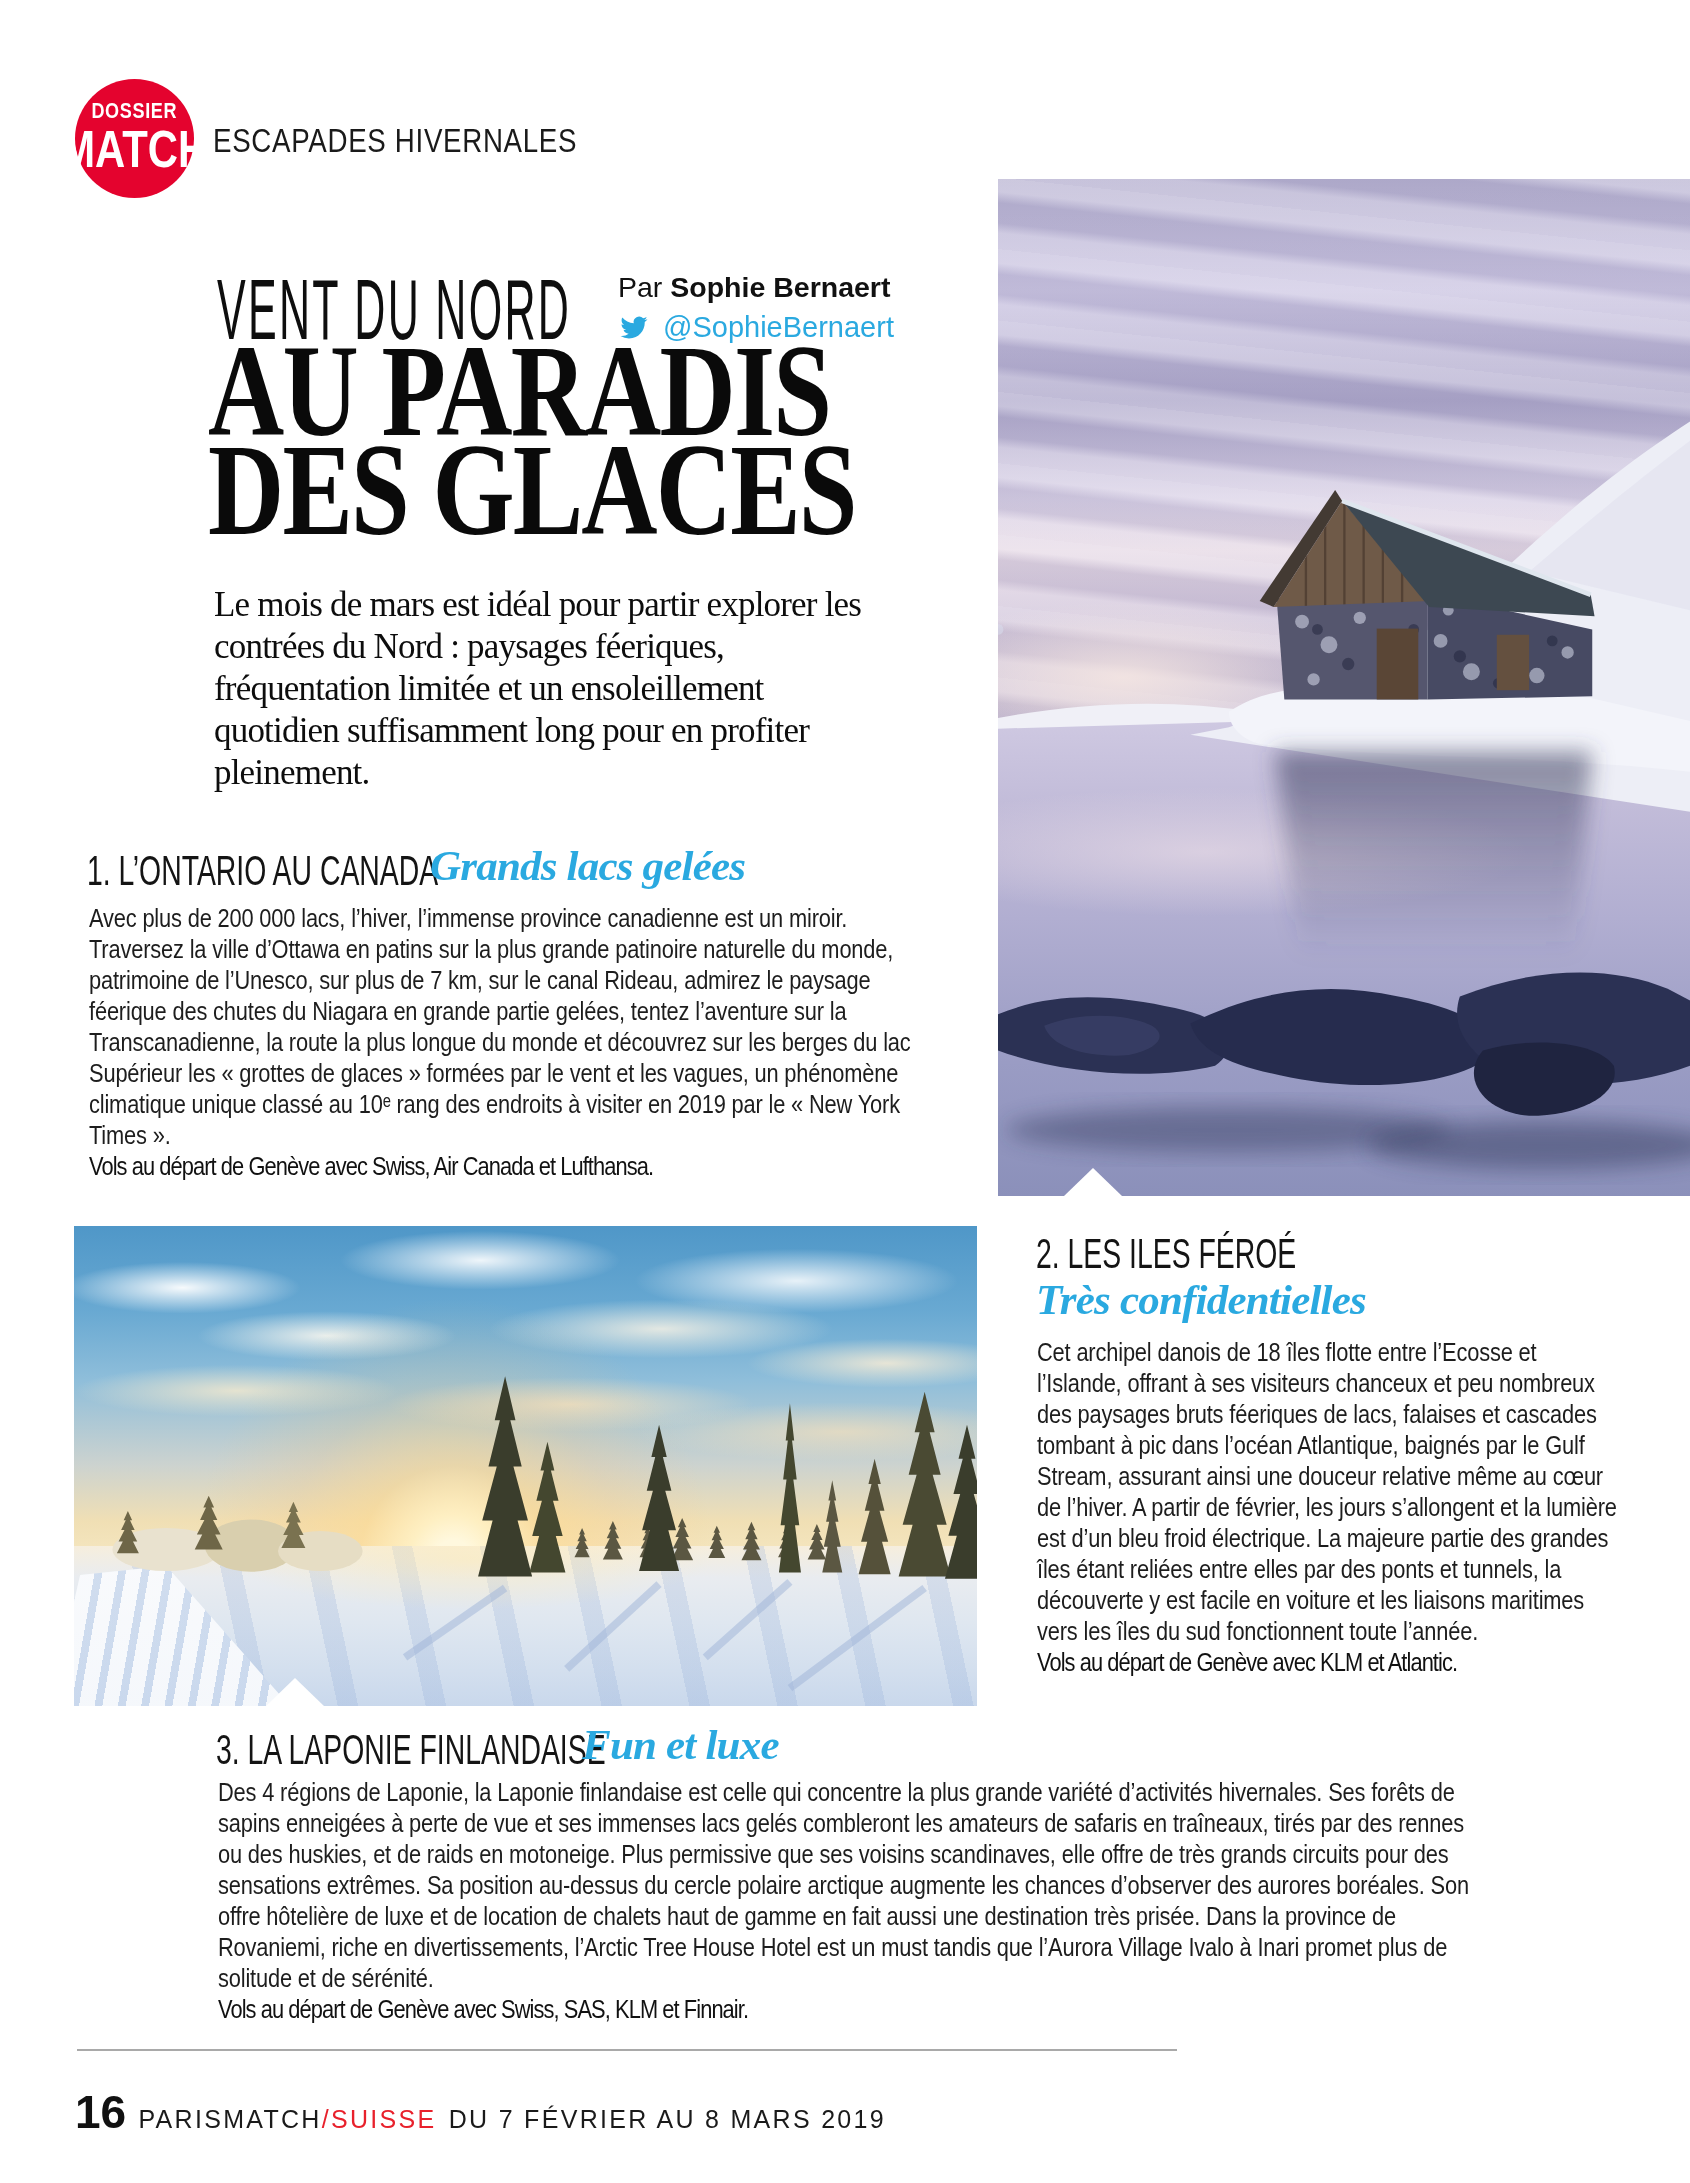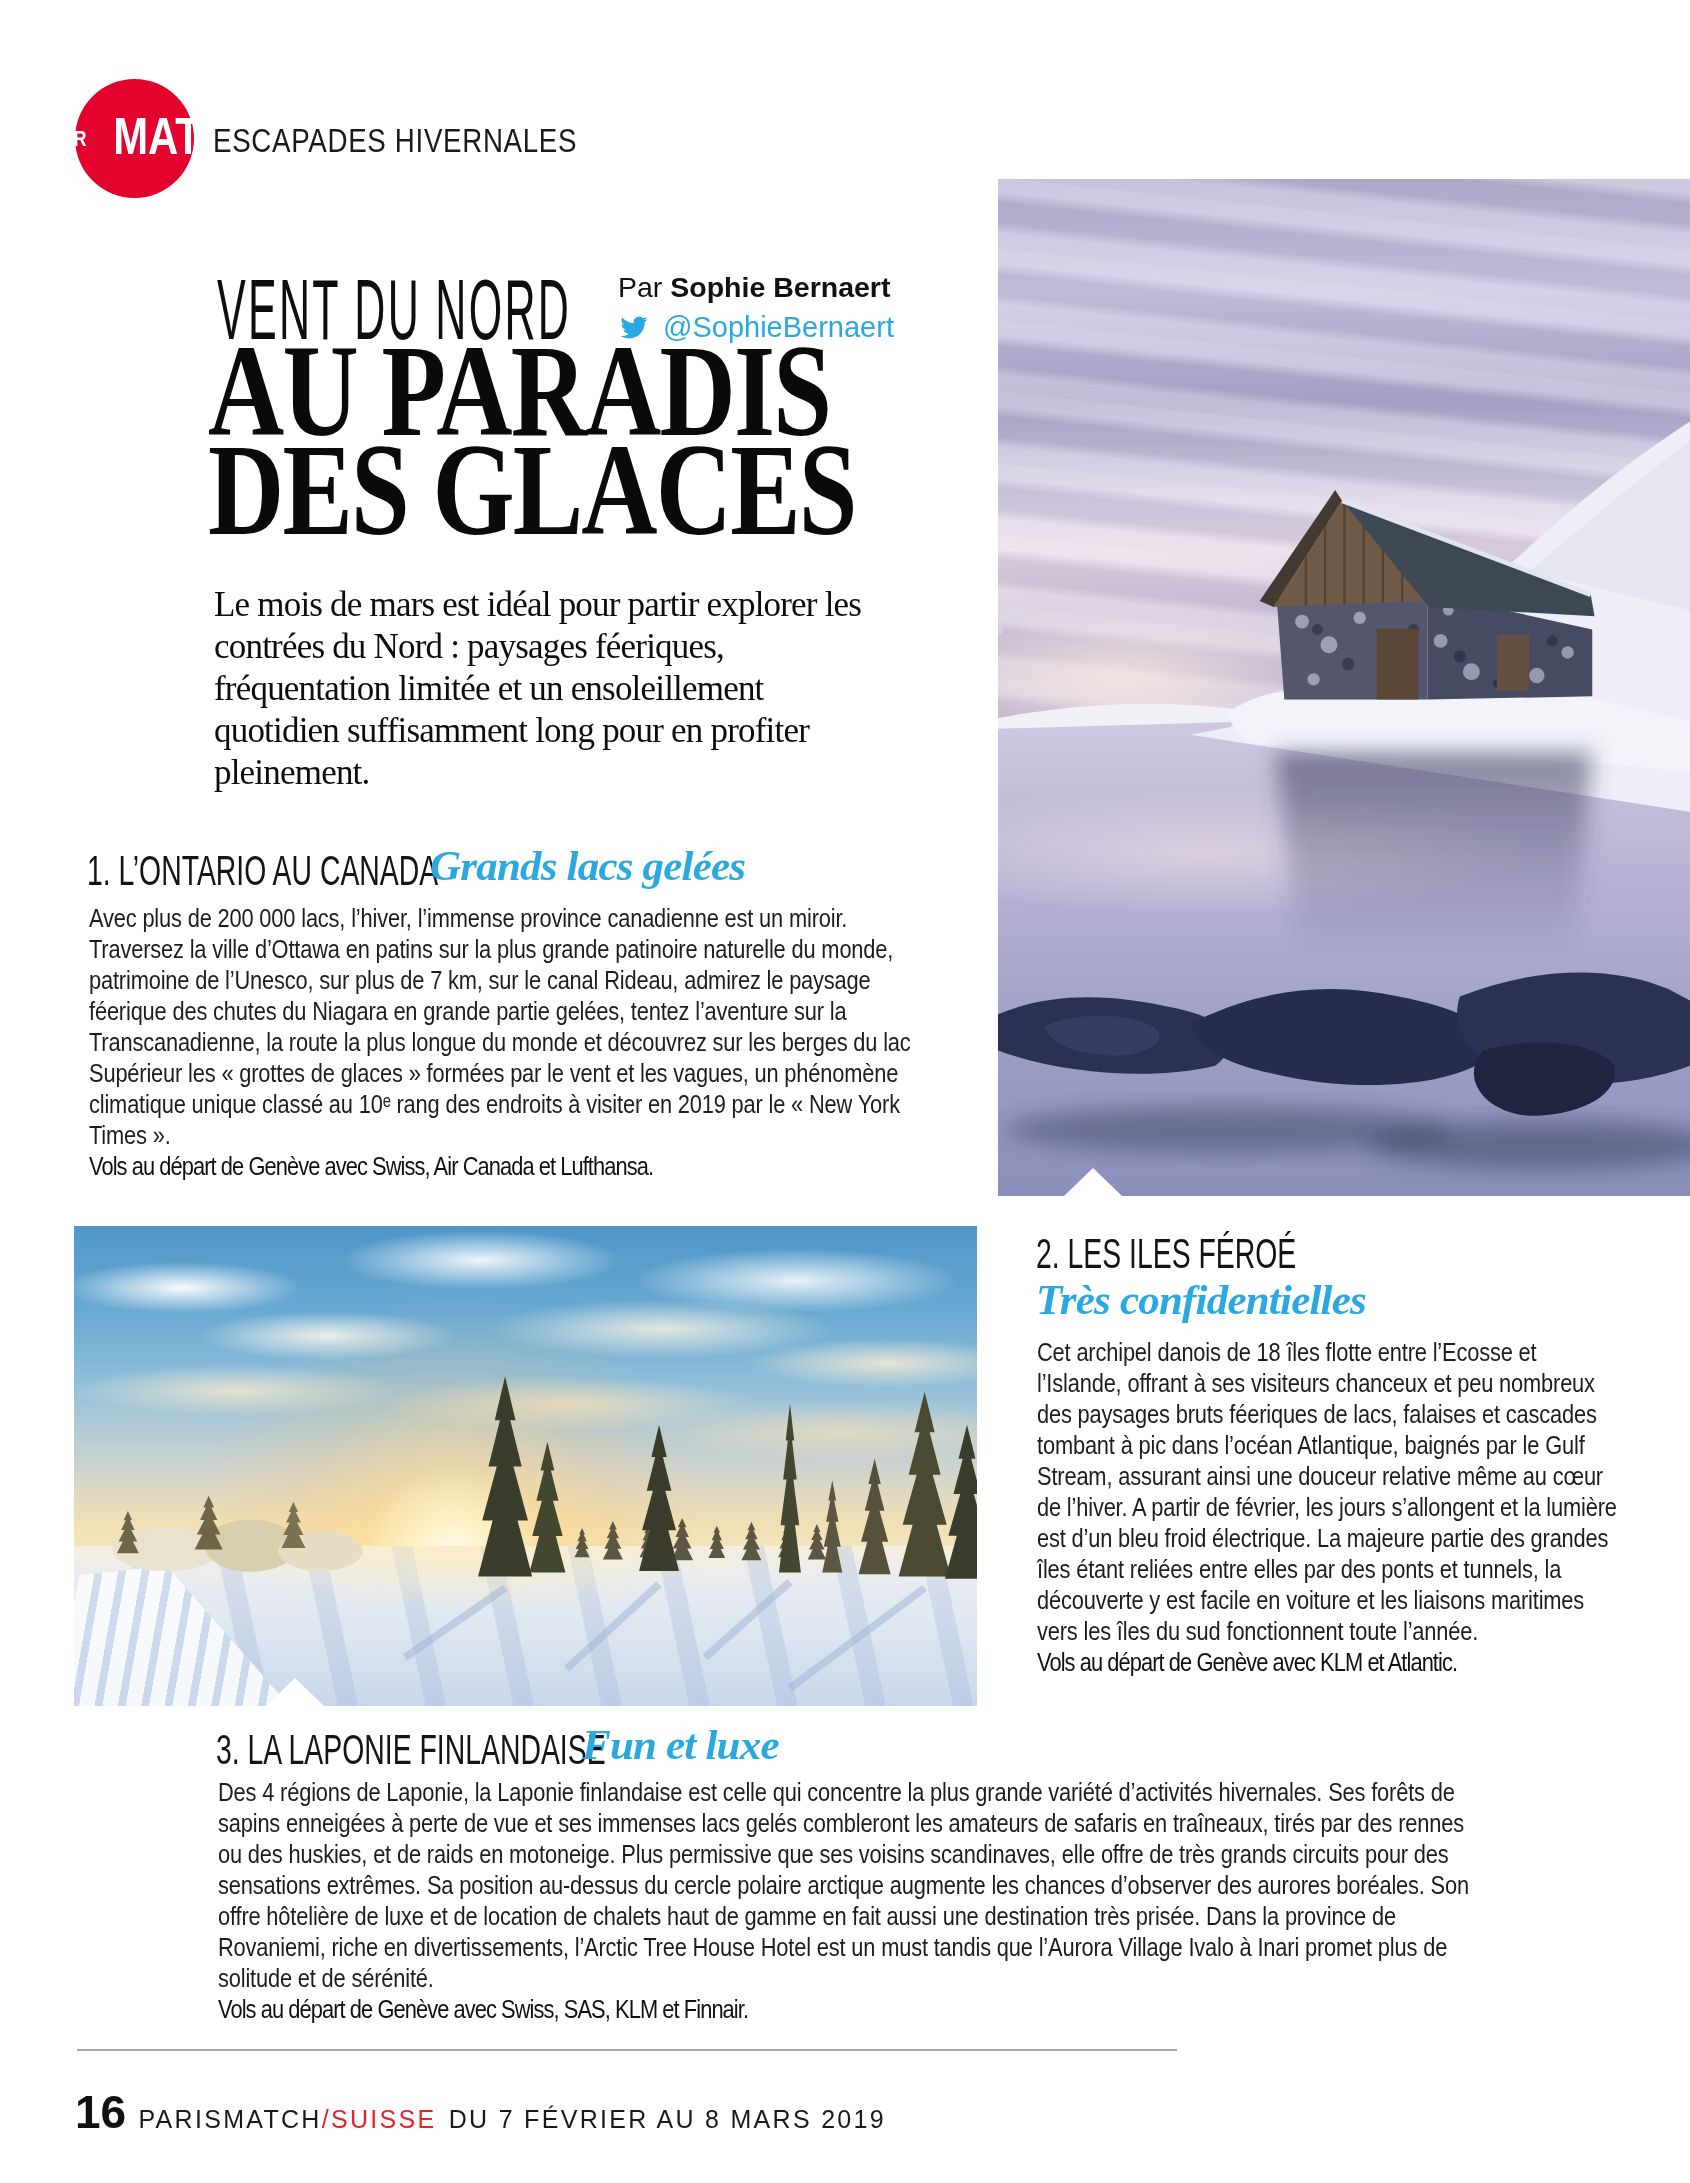--- a/index.html
+++ b/index.html
@@ -4,21 +4,21 @@
 <style>
   html,body{margin:0;padding:0;}
   body{
     width:1690px;height:2183px;position:relative;background:#ffffff;
     font-family:"Liberation Sans", sans-serif;color:#1c1c1c;overflow:hidden;
   }
   .abs{position:absolute;}
   
   .logo-circle{
     left:75px;top:79px;width:119px;height:119px;border-radius:50%;
-    background:#e4032e;display:flex;flex-direction:row;align-items:center;justify-content:center;
+    background:#e4032e;display:flex;flex-direction:column;align-items:center;justify-content:center;
   }
   .logo-line1{color:#fff;font-weight:bold;font-size:22px;letter-spacing:0.8px;transform:scaleX(.82);}
   .logo-line2{color:#fff;font-weight:bold;font-size:51px;letter-spacing:0;transform:scaleX(.82);margin-top:-4.6px;}
   .kicker{left:213px;top:122px;font-size:33px;letter-spacing:0.8px;color:#1a1a1a;
     transform:scaleX(.84);transform-origin:0 0;white-space:nowrap;}
   .surtitle{left:217px;top:260px;font-size:86px;letter-spacing:4.6px;color:#0e0e0e;
     transform:scaleX(.5);transform-origin:0 0;white-space:nowrap;}
   .byline{left:618px;top:271px;font-size:28.5px;color:#111;white-space:nowrap;}
   .byline b{font-weight:bold;}
   .twitter-line{left:618px;top:311px;display:flex;align-items:center;gap:13px;text-align:center;}

